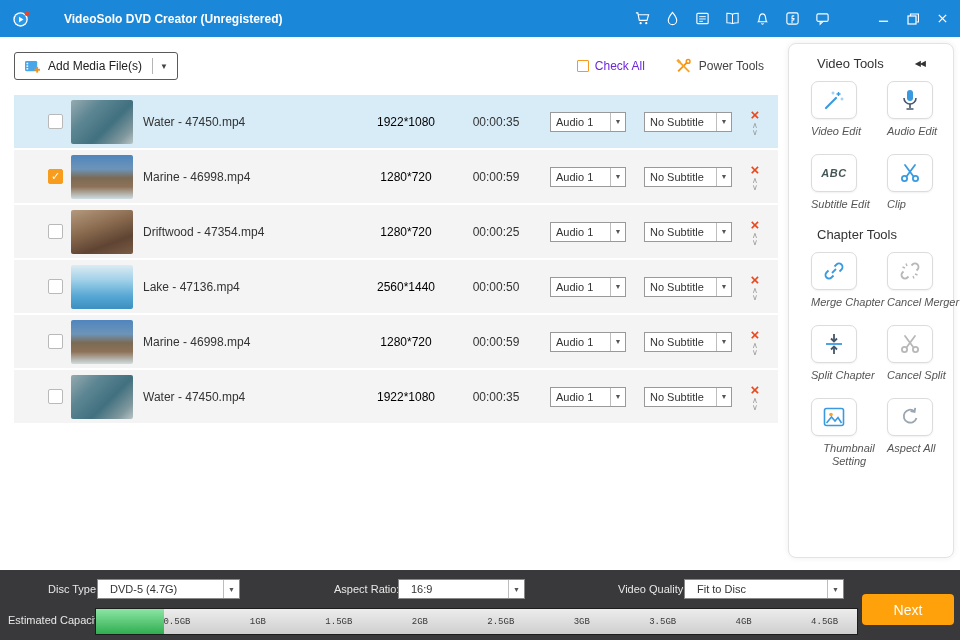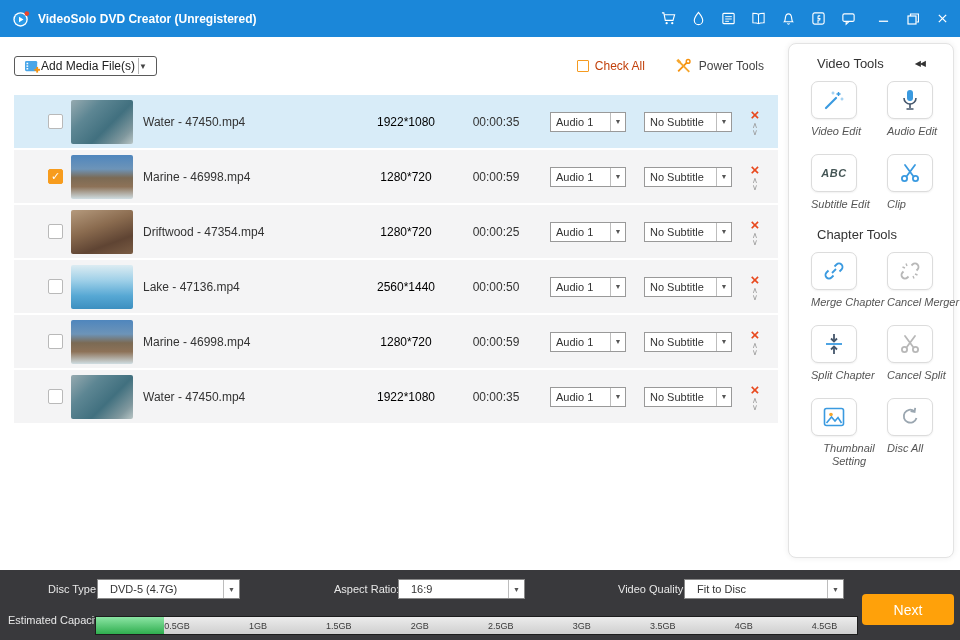--- a/index.html
+++ b/index.html
@@ -1,37 +1,37 @@
 <!DOCTYPE html>
 <html><head>
 <meta charset="utf-8">
 <style>
   * { margin:0; padding:0; box-sizing:border-box; }
   html,body { width:960px; height:640px; }
   body { font-family:"Liberation Sans", sans-serif; overflow:hidden; background:#fff; }
   .window { position:relative; width:960px; height:640px; background:#fff; }
 
   
-  .titlebar { position:absolute; top:0; left:0; right:0; height:37px; background:#1b87d9; display:flex; align-items:center; padding:0 12px; }
+  .titlebar { position:absolute; top:0; left:0; right:0; height:37px; background:#1b87d9; display:flex; align-items:center; padding:0 12px;gap:26px; }
   .titlebar .logo { margin-right:8px; display:flex; }
   .titlebar .title { color:#fff; font-size:12px; font-weight:bold; }
   .tb-icons { margin-left:auto; display:flex; align-items:center; gap:15px; }
   .tb-icons .tbi { display:flex; align-items:center; cursor:default; }
   .win-controls { display:flex; align-items:center; gap:18px; margin-left:22px; }
   .win-controls .wc { color:#fff; display:flex; align-items:center; font-size:13px; }
 
   
   .main { position:absolute; top:37px; left:0; right:0; bottom:70px; background:#fff; }
   .content { position:absolute; left:0; top:0; right:178px; bottom:0; padding:14px 4px 0 14px; }
 
   .toolbar { display:flex; align-items:center; height:30px; margin-bottom:14px; }
-  .add-media-btn { display:flex; align-items:center; border:1px solid #5a5a5a; border-radius:3px; background:#fff; height:20px; padding:0 9px; font-size:12px; color:#222; cursor:pointer; }
+  .add-media-btn { display:flex; align-items:center; gap:7px; border:1px solid #5a5a5a; border-radius:3px; background:#fff; height:28px; padding:0 9px; font-size:12px; color:#222; cursor:pointer; }
   .add-media-btn .divider { width:1px; height:16px; background:#b5b5b5; margin-left:3px; }
   .add-media-btn .caret { font-size:8px; color:#444; }
-  .check-all { margin-left:auto; display:flex; align-items:center; gap:6px; font-size:12px; color:#c2410c; cursor:pointer; }
+  .check-all { margin-left:auto; display:flex; align-items:center; gap:6px; font-size:12px; color:#6d28d9; cursor:pointer; }
   .check-all .box { width:12px; height:12px; border:1px solid #f59b20; background:#fff; border-radius:1px; }
   .power-tools { display:flex; align-items:center; gap:7px; margin-left:30px; margin-right:14px; font-size:12px; color:#444; cursor:pointer; }
 
   
   .media-list { width:100%; }
   .media-row { display:flex; align-items:center; height:53px; background:#f4f4f5; margin-bottom:2px; padding-left:34px; }
   .media-row.selected { background:#d8ecf8; }
   .checkbox { width:15px; height:15px; border:1px solid #b9b9b9; background:#fff; border-radius:2px; flex:0 0 15px; display:flex; align-items:center; justify-content:center; font-size:11px; color:#fff; cursor:pointer; }
   .checkbox.checked { background:#f79c1d; border-color:#f79c1d; }
   .thumb { width:62px; height:44px; margin-left:8px; flex:0 0 62px; border-radius:2px; }
@@ -68,21 +68,21 @@
   .bb-select { height:20px; background:#fff; border:1px solid #888; color:#333; display:flex; align-items:stretch; font-size:11px; cursor:pointer; }
   .bb-select .sel-text { flex:1; display:flex; align-items:center; padding-left:12px; }
   .bb-select .sel-arrow { width:16px; border-left:1px solid #bdbdbd; display:flex; align-items:center; justify-content:center; font-size:7px; color:#555; }
   .lbl-disc { left:48px; top:9px; }
   .sel-disc { left:97px; top:9px; width:143px; }
   .lbl-aspect { left:334px; top:9px; }
   .sel-aspect { left:398px; top:9px; width:127px; }
   .lbl-quality { left:618px; top:9px; }
   .sel-quality { left:684px; top:9px; width:160px; }
   .cap-label { left:8px; top:40px; }
-  .cap-bar { left:95px; top:46px; width:763px; height:19px; background:linear-gradient(#ececec,#cfcfcf); border:1px solid #1d1d1d; position:absolute; }
+  .cap-bar { left:95px; top:38px; width:763px; height:27px; background:linear-gradient(#ececec,#cfcfcf); border:1px solid #1d1d1d; position:absolute;font-family:Liberation Mono, monospace; }
   .cap-fill { position:absolute; left:0; top:0; bottom:0; background:linear-gradient(#8ce5a4,#2fae4f); }
   .cap-tick { position:absolute; top:0; height:100%; transform:translateX(-50%); display:flex; align-items:center; font-size:9px; color:#3a3a3a; white-space:nowrap; }
   .next-btn { position:absolute; right:6px; top:24px; width:92px; height:31px; background:#ffa10a; border:none; border-radius:4px; color:#fff; font-size:14px; font-family:"Liberation Sans", sans-serif; cursor:pointer; }
 </style>
 </head>
 <body>
 
 <div class="window">
 
   <div class="titlebar">
@@ -425,21 +425,21 @@
           </div>
           <div class="tool-label">Thumbnail Setting</div>
         </div>
         <div class="tool">
           <div class="icon-box">
             <svg width="24" height="24" viewBox="0 0 24 24" fill="none">
                 <path d="M18.5 13a6.5 6.5 0 1 1-2.2-6.9" stroke="#9aa6b0" stroke-width="1.8"></path>
                 <path d="M17.2 2.8l-.6 4.1-4-.9" stroke="#9aa6b0" stroke-width="1.8"></path>
               </svg>
           </div>
-          <div class="tool-label">Disc All</div>
+          <div class="tool-label">Aspect All</div>
         </div>
       </div>
     </div>
   </div>
 
   <div class="bottom-bar">
     <span class="bb-abs bb-label lbl-disc">Disc Type</span>
     <span class="bb-abs bb-select sel-disc">
       <span class="sel-text">DVD-5 (4.7G)</span>
       <span class="sel-arrow">▼</span>

